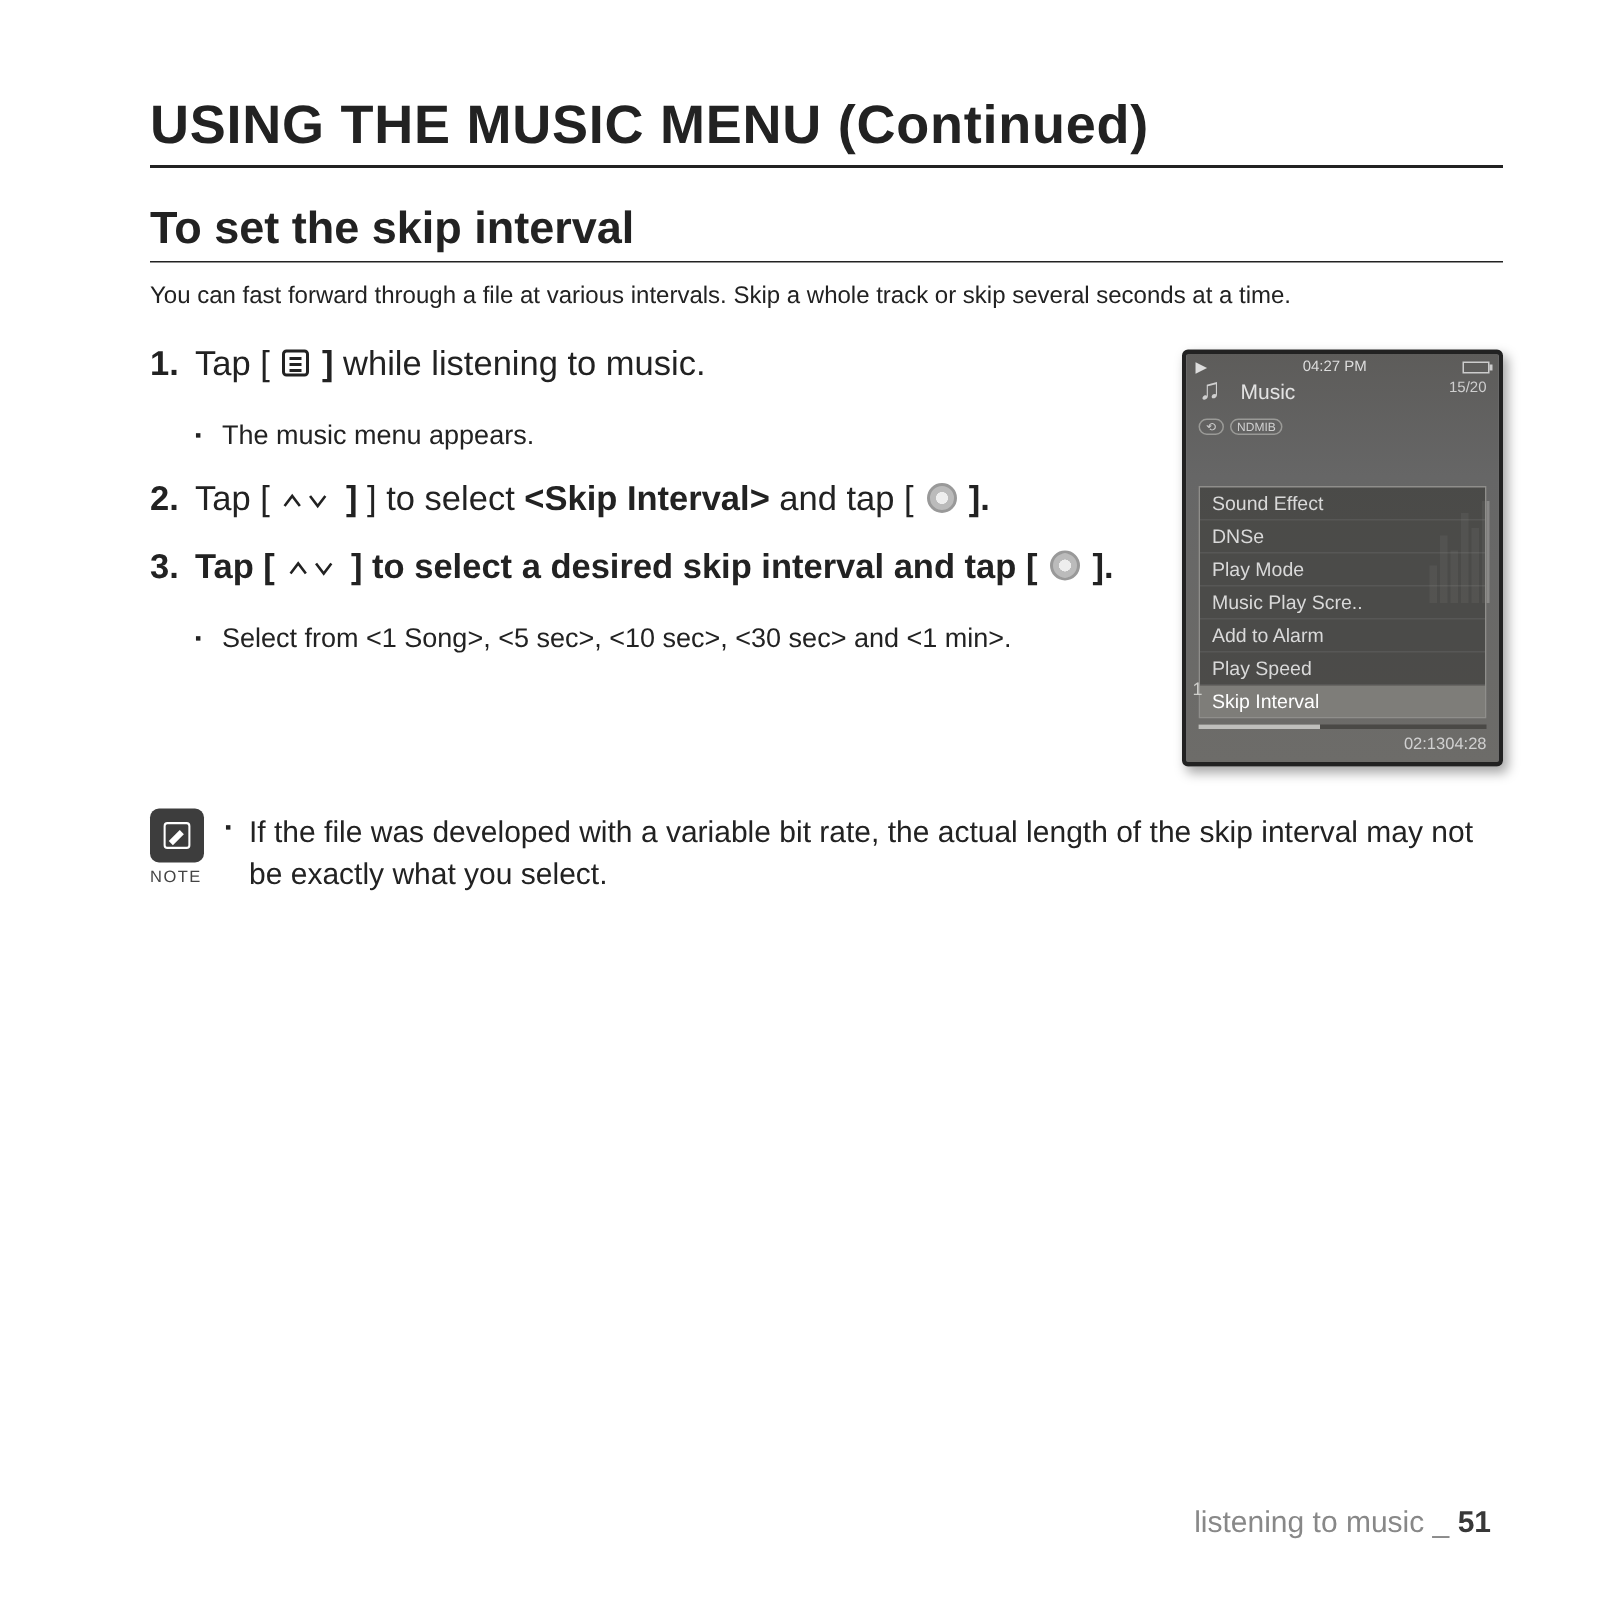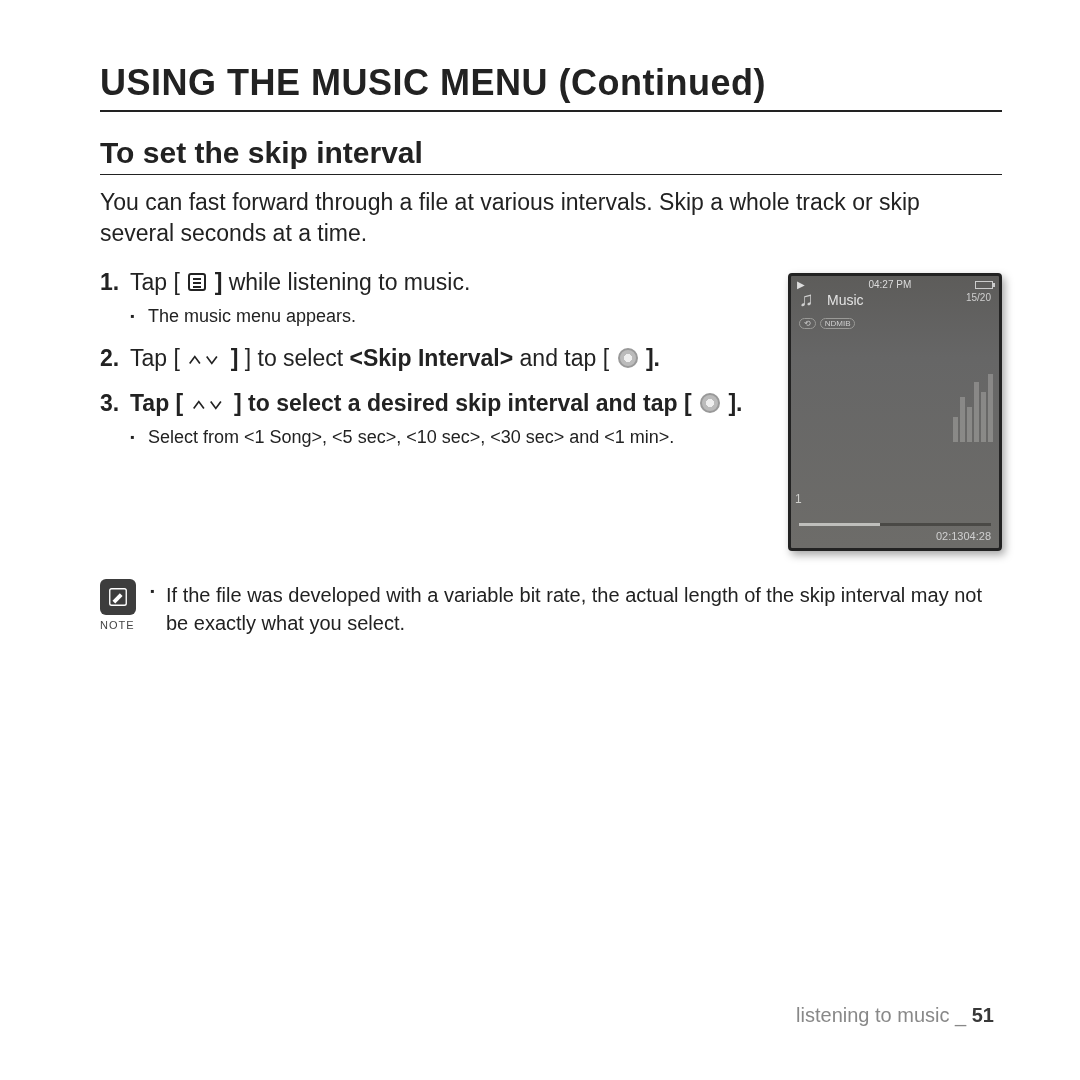--- a/index.html
+++ b/index.html
@@ -1,28 +1,28 @@
 <!DOCTYPE html>
 <html><head>
 <meta charset="utf-8">
 <style>
   * { box-sizing: border-box; margin: 0; padding: 0; }
   html, body { width: 1080px; height: 1080px; background: #fff; font-family: Arial, Helvetica, sans-serif; color: #222; }
   .page { padding: 62px 78px 40px 100px; position: relative; height: 100%; }
   h1.page-title { font-size: 36px; font-weight: bold; letter-spacing: 0.5px; border-bottom: 2px solid #222; padding-bottom: 6px; margin-bottom: 24px; }
   h2.section-title { font-size: 30px; font-weight: bold; border-bottom: 1.5px solid #222; padding-bottom: 4px; margin-bottom: 12px; }
-  p.intro { font-size: 23px; line-height: 1.35; margin-bottom: 18px; max-width: 820px; }
+  p.intro { font-size: 16px; line-height: 1.35; margin-bottom: 18px; max-width: 820px; }
 
   .body-row { display: flex; gap: 24px; }
   .steps-col { flex: 1; }
   ol.steps { list-style: none; counter-reset: step; font-size: 23px; line-height: 1.35; }
   ol.steps > li { counter-increment: step; margin-bottom: 14px; padding-left: 30px; position: relative; }
   ol.steps > li::before { content: counter(step) "."; font-weight: bold; position: absolute; left: 0; }
   .step-main { }
-  .sub { font-size: 18px; line-height: 1.4; margin-top: 6px; padding-left: 18px; position: relative; color: #222; }
+  .sub { font-size: 18px; line-height: 1.4; margin-top: 20px; padding-left: 18px; position: relative; color: #222; }
   .sub::before { content: "▪"; position: absolute; left: 0; font-size: 12px; top: 4px; }
   .bold { font-weight: bold; }
 
   
   .icon { display: inline-flex; align-items: center; justify-content: center; vertical-align: middle; }
   .icon-menu { width: 18px; height: 18px; border: 2px solid #222; border-radius: 3px; position: relative; margin: 0 2px; top:-2px; }
   .icon-menu::before { content: ""; position: absolute; left: 3px; right: 3px; top: 3px; border-top: 2px solid #222; }
   .icon-menu::after { content: ""; position: absolute; left: 3px; right: 3px; top: 7px; border-top: 2px solid #222; box-shadow: 0 4px 0 0 #222; }
   .icon-updown { margin: 0 2px; top:0; position:relative;}
   .icon-updown svg { width: 34px; height: 16px; }
@@ -152,20 +152,29 @@
         <span class="pill">NDMIB</span>
       </div>
       <div class="eq">
           <span></span>
           <span></span>
           <span></span>
           <span></span>
           <span></span>
           <span></span>
         </div>
+      <div class="dev-menu" id="dev-menu">
+          <div class="itm">Sound Effect</div>
+          <div class="itm">DNSe</div>
+          <div class="itm">Play Mode</div>
+          <div class="itm">Music Play Scre..</div>
+          <div class="itm">Add to Alarm</div>
+          <div class="itm">Play Speed</div>
+          <div class="itm sel">Skip Interval</div>
+        </div>
       <div class="dev-left-num">1</div>
       <div class="dev-prog"></div>
       <div class="dev-foot">
         <span>02:13</span>
         <span>04:28</span>
       </div>
     </div>
   </div>
 
   <div class="note-row">

